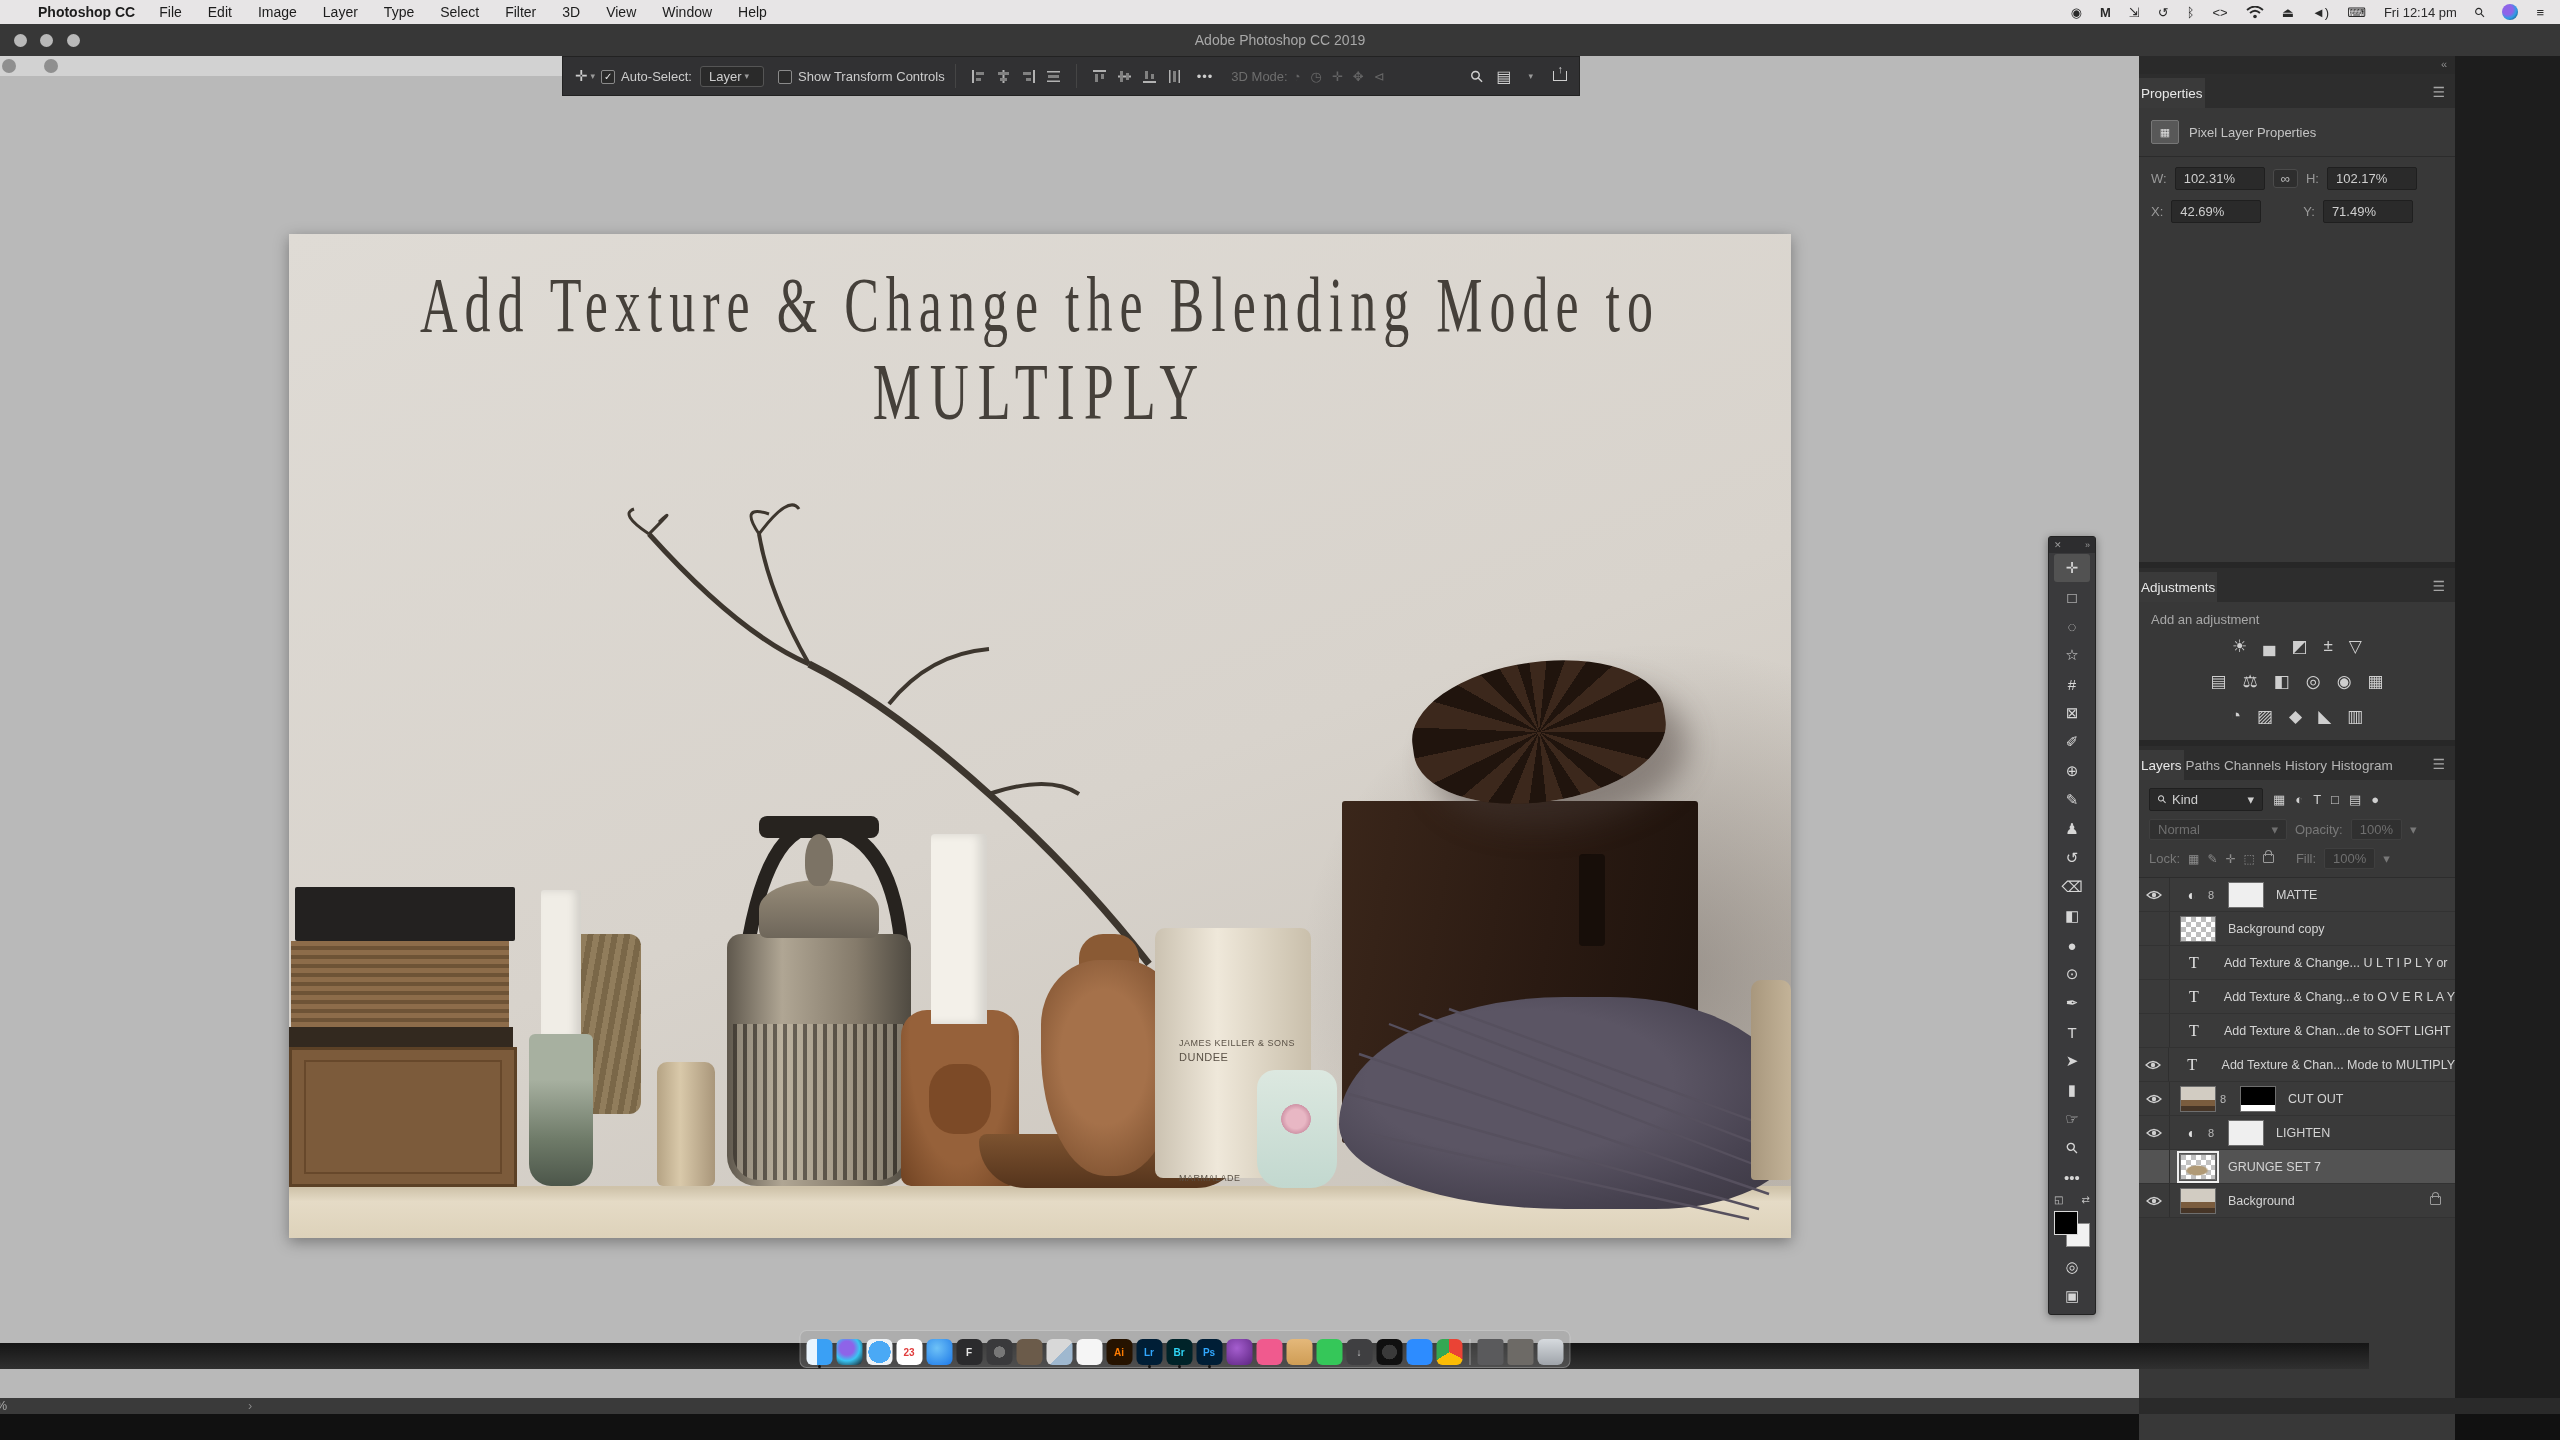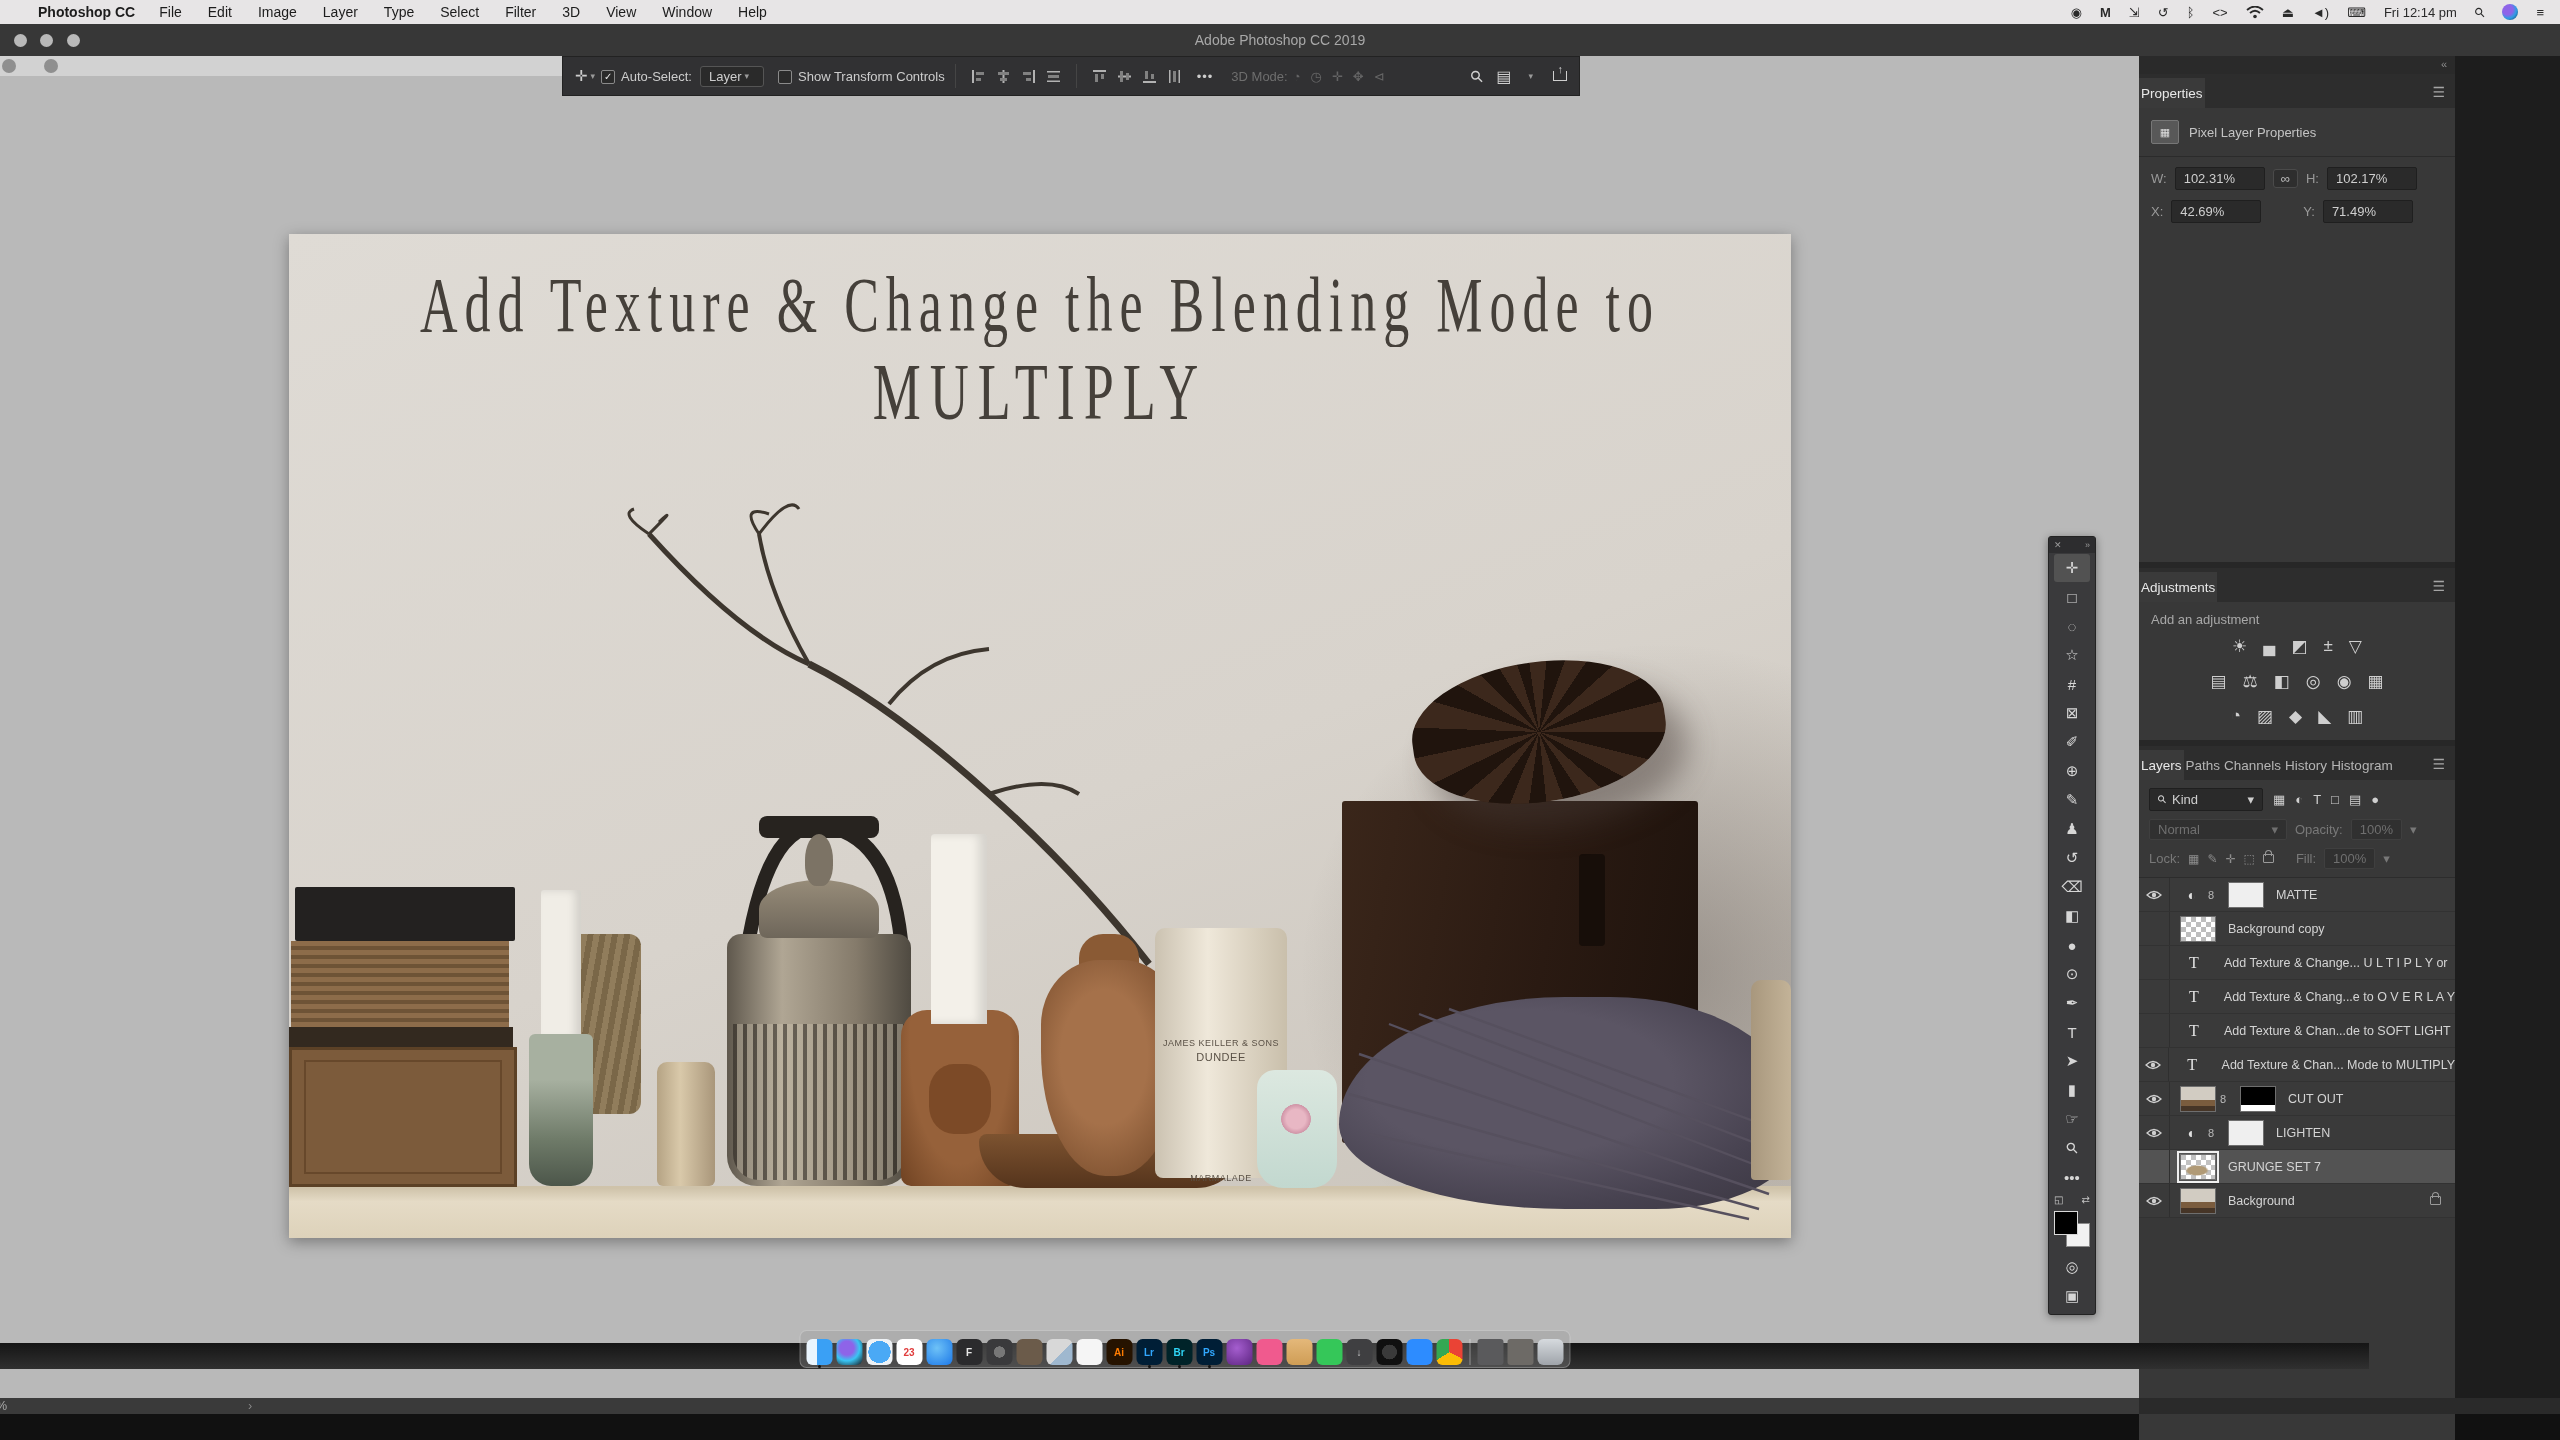--- a/index.html
+++ b/index.html
@@ -81,21 +81,21 @@
     background:radial-gradient(ellipse at 50% 18%,#96613a 0 60%,#6f4222 100%);
     border-radius:26px 26px 10px 10px;}
   .cstick i{position:absolute;left:28px;top:54px;width:62px;height:70px;background:#7c4a27;border-radius:40%;}
   .wvase{left:752px;top:726px;width:140px;height:216px;
     background:radial-gradient(ellipse at 45% 45%,#a5714a 0 40%,#6f4526 95%);
     border-radius:42% 42% 46% 46%/30% 30% 58% 58%;}
   .wvneck{left:790px;top:700px;width:60px;height:60px;background:#8a5a34;border-radius:40% 40% 10% 10%;}
   .wbowl{left:690px;top:900px;width:264px;height:54px;background:linear-gradient(180deg,#7d5330,#55341c);
     border-radius:10px 10px 60px 60px;}
   .crock{left:866px;top:694px;width:132px;height:250px;background:linear-gradient(90deg,#cbc2b1 0,#efe8da 40%,#c9bfab 100%);
-    border-radius:10px 10px 8px 8px;color:#5a5146;text-align:center;}
+    border-radius:10px 10px 8px 8px;color:#5a5146;text-align:left;padding-left:24px;}
   .crock b{display:block;margin-top:110px;font-size:9px;letter-spacing:.5px;font-weight:normal;}
   .crock .big{font-size:11px;font-weight:normal;margin-top:3px;}
   .bluevase{left:968px;top:836px;width:80px;height:118px;border-radius:18px 18px 26px 26px;
     background:linear-gradient(180deg,#dce8e0 0,#c2d8cf 100%);}
   .bluevase i{position:absolute;left:24px;top:34px;width:30px;height:30px;border-radius:50%;
     background:radial-gradient(circle,#e8b7c4 0 45%,#cf93a6 70%,transparent 71%);}
   .darkbox{left:1053px;top:567px;width:356px;height:342px;
     background:linear-gradient(100deg,#3a261a 0,#2a1a12 55%,#1d120c 100%);border-radius:3px;}
   .boxhinge{left:1290px;top:620px;width:26px;height:92px;background:#170e09;border-radius:4px;}
   .pinecone{left:1123px;top:428px;width:254px;height:140px;transform:rotate(-8deg);

